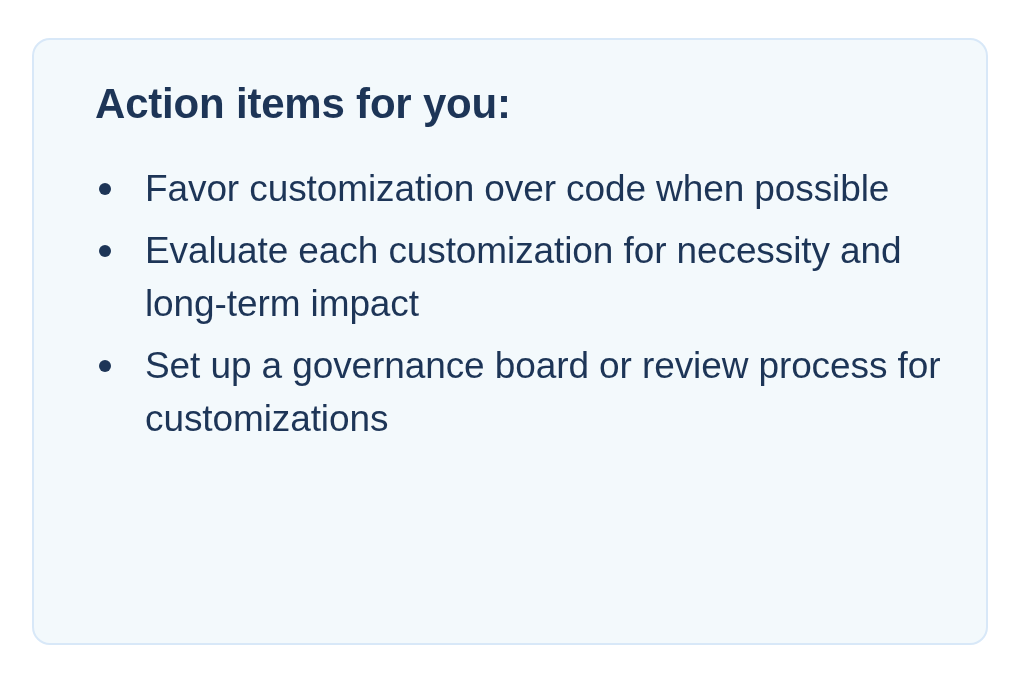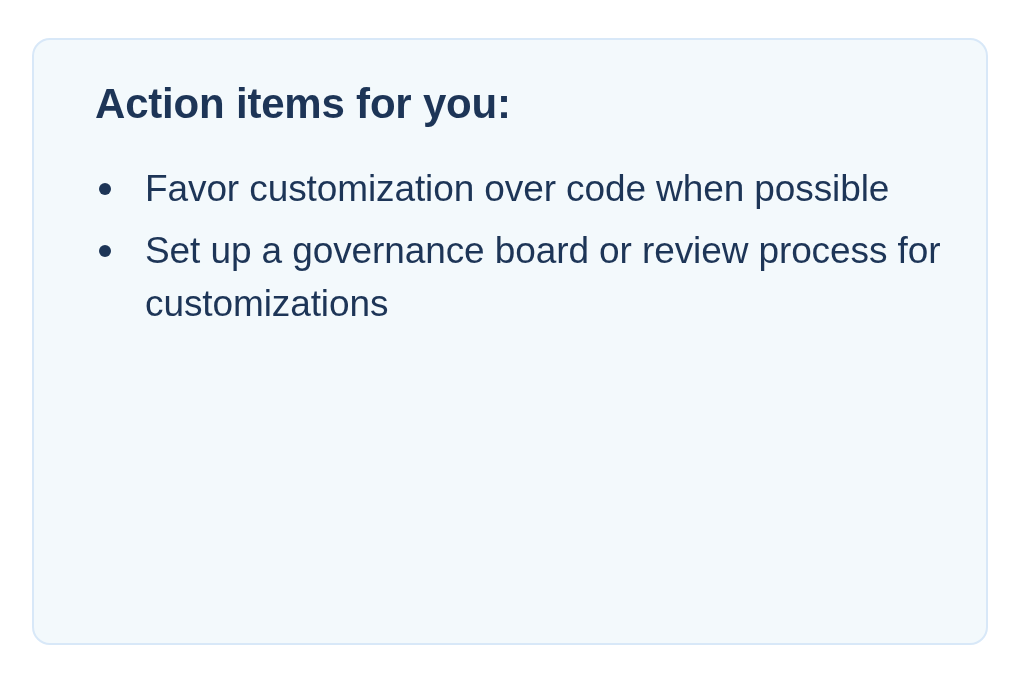--- a/index.html
+++ b/index.html
@@ -103,20 +103,24 @@
 
       <h1 class="card-title">Action items for you:</h1>
 
       <ul class="action-list">
 
         <li class="action-item">
           <span class="bullet-dot"></span>
           <span class="item-text">Favor customization over code when possible</span>
         </li>
 
+        <li class="action-item">
+          <span class="bullet-dot"></span>
+          <span class="item-text">Evaluate each customization for necessity and long-term impact</span>
+        </li>
 
 
         <li class="action-item">
           <span class="bullet-dot"></span>
           <span class="item-text">Set up a governance board or review process for customizations</span>
         </li>
 
       </ul>
     </div>
   </section>

